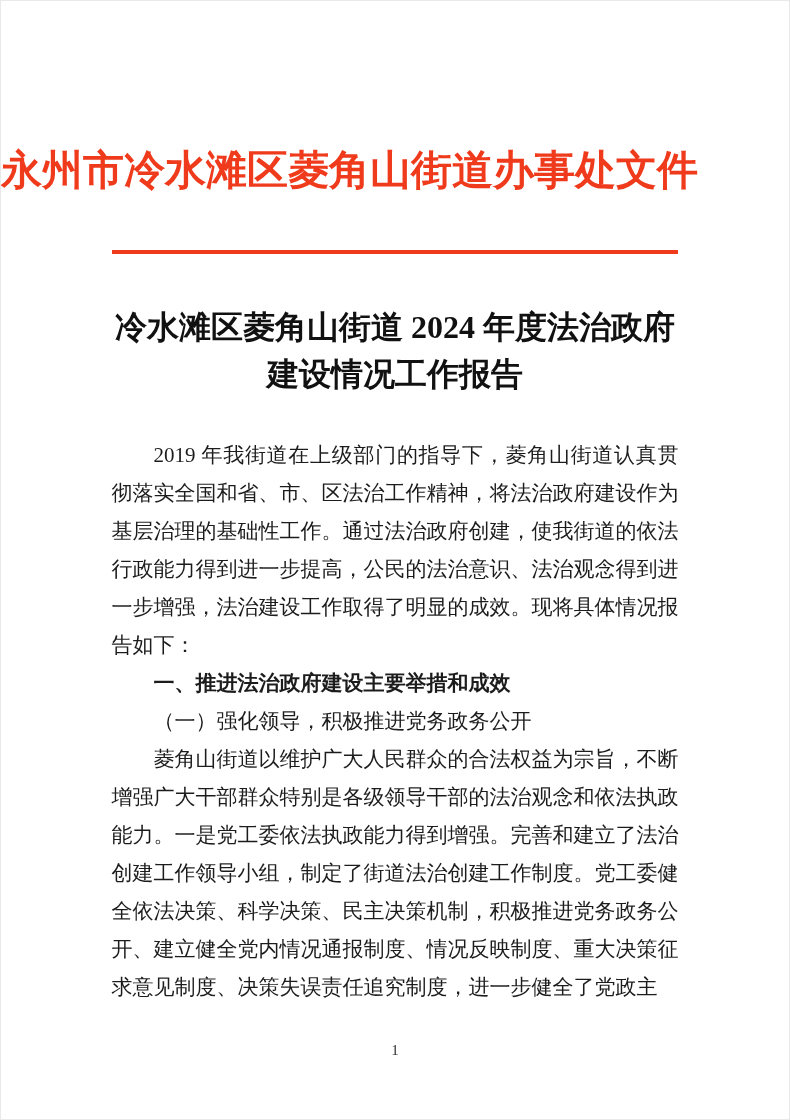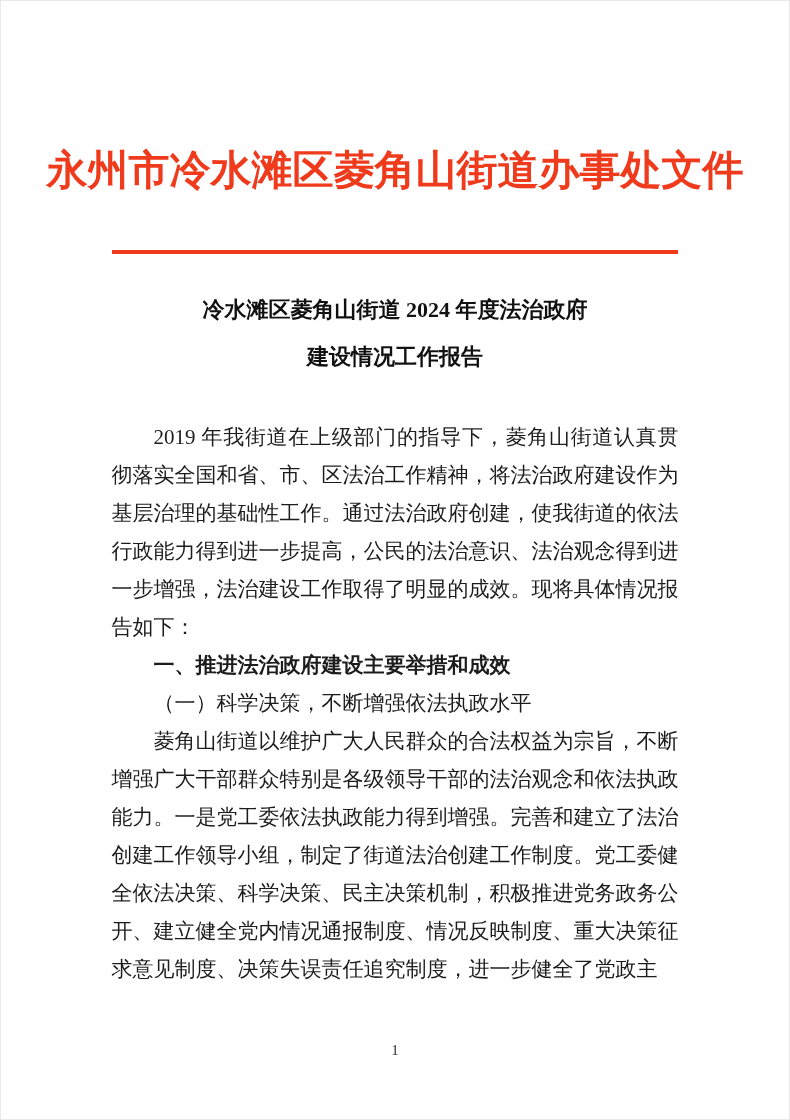--- a/index.html
+++ b/index.html
@@ -14,39 +14,38 @@
     margin: 0 auto;
     background: #ffffff;
     border: 1px solid #e9e9e9;
     box-sizing: border-box;
     overflow: hidden;
     font-family: "Liberation Serif", "DejaVu Serif", serif;
     color: #1a1a1a;
   }
   .header-title {
     margin-top: 142px;
-    text-align: center;
     font-size: 41px;
     font-weight: 700;
     letter-spacing: 0px;
     color: #f03a1c;
     white-space: nowrap;
     font-family: "Liberation Serif", "DejaVu Serif", serif;
   }
   .red-line {
     width: 566px;
     height: 4px;
     background: #f03a1c;
     margin: 52px auto 0 auto;
   }
   .doc-title {
-    margin-top: 32px;
+    margin-top: 50px;
     text-align: center;
     font-weight: 700;
-    font-size: 22px;
+    font-size: 32px;
     line-height: 47px;
     color: #111111;
   }
   .content {
     width: 567px;
     margin: 38px auto 0 auto;
     font-size: 21px;
     line-height: 38px;
     text-align: justify;
     text-justify: inter-ideograph;
@@ -84,19 +83,19 @@
   <div class="red-line"></div>
 
   <div class="doc-title">
     <div>冷水滩区菱角山街道 2024 年度法治政府</div>
     <div>建设情况工作报告</div>
   </div>
 
   <div class="content">
     <p>2019 年我街道在上级部门的指导下，菱角山街道认真贯彻落实全国和省、市、区法治工作精神，将法治政府建设作为基层治理的基础性工作。通过法治政府创建，使我街道的依法行政能力得到进一步提高，公民的法治意识、法治观念得到进一步增强，法治建设工作取得了明显的成效。现将具体情况报告如下：</p>
     <p class="section-heading">一、推进法治政府建设主要举措和成效</p>
-    <p class="subsection-heading">（一）科学决策，不断增强依法执政水平</p>
+    <p class="subsection-heading">（一）强化领导，积极推进党务政务公开</p>
     <p>菱角山街道以维护广大人民群众的合法权益为宗旨，不断增强广大干部群众特别是各级领导干部的法治观念和依法执政能力。一是党工委依法执政能力得到增强。完善和建立了法治创建工作领导小组，制定了街道法治创建工作制度。党工委健全依法决策、科学决策、民主决策机制，积极推进党务政务公开、建立健全党内情况通报制度、情况反映制度、重大决策征求意见制度、决策失误责任追究制度，进一步健全了党政主</p>
   </div>
 
   <div class="page-number">1</div>
 
 </div>
 
 </body></html>

